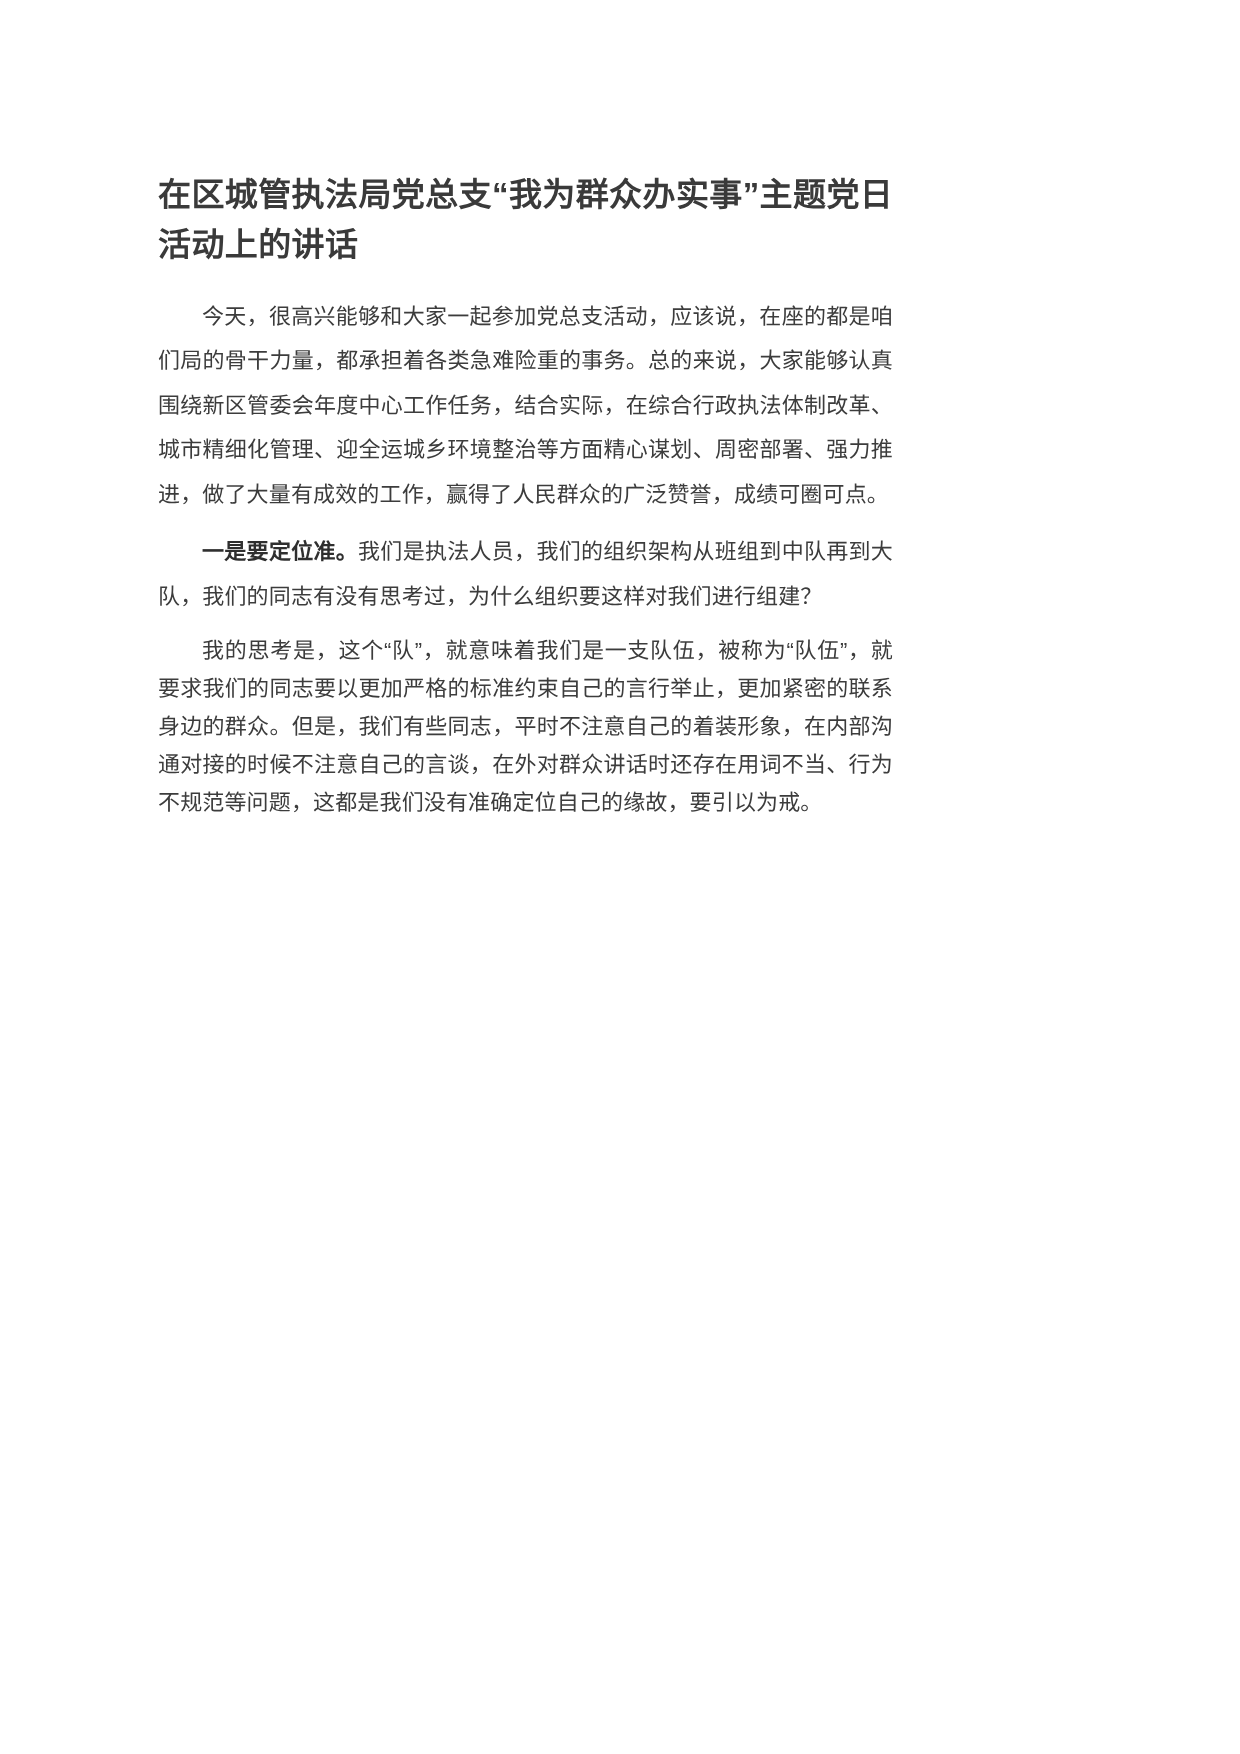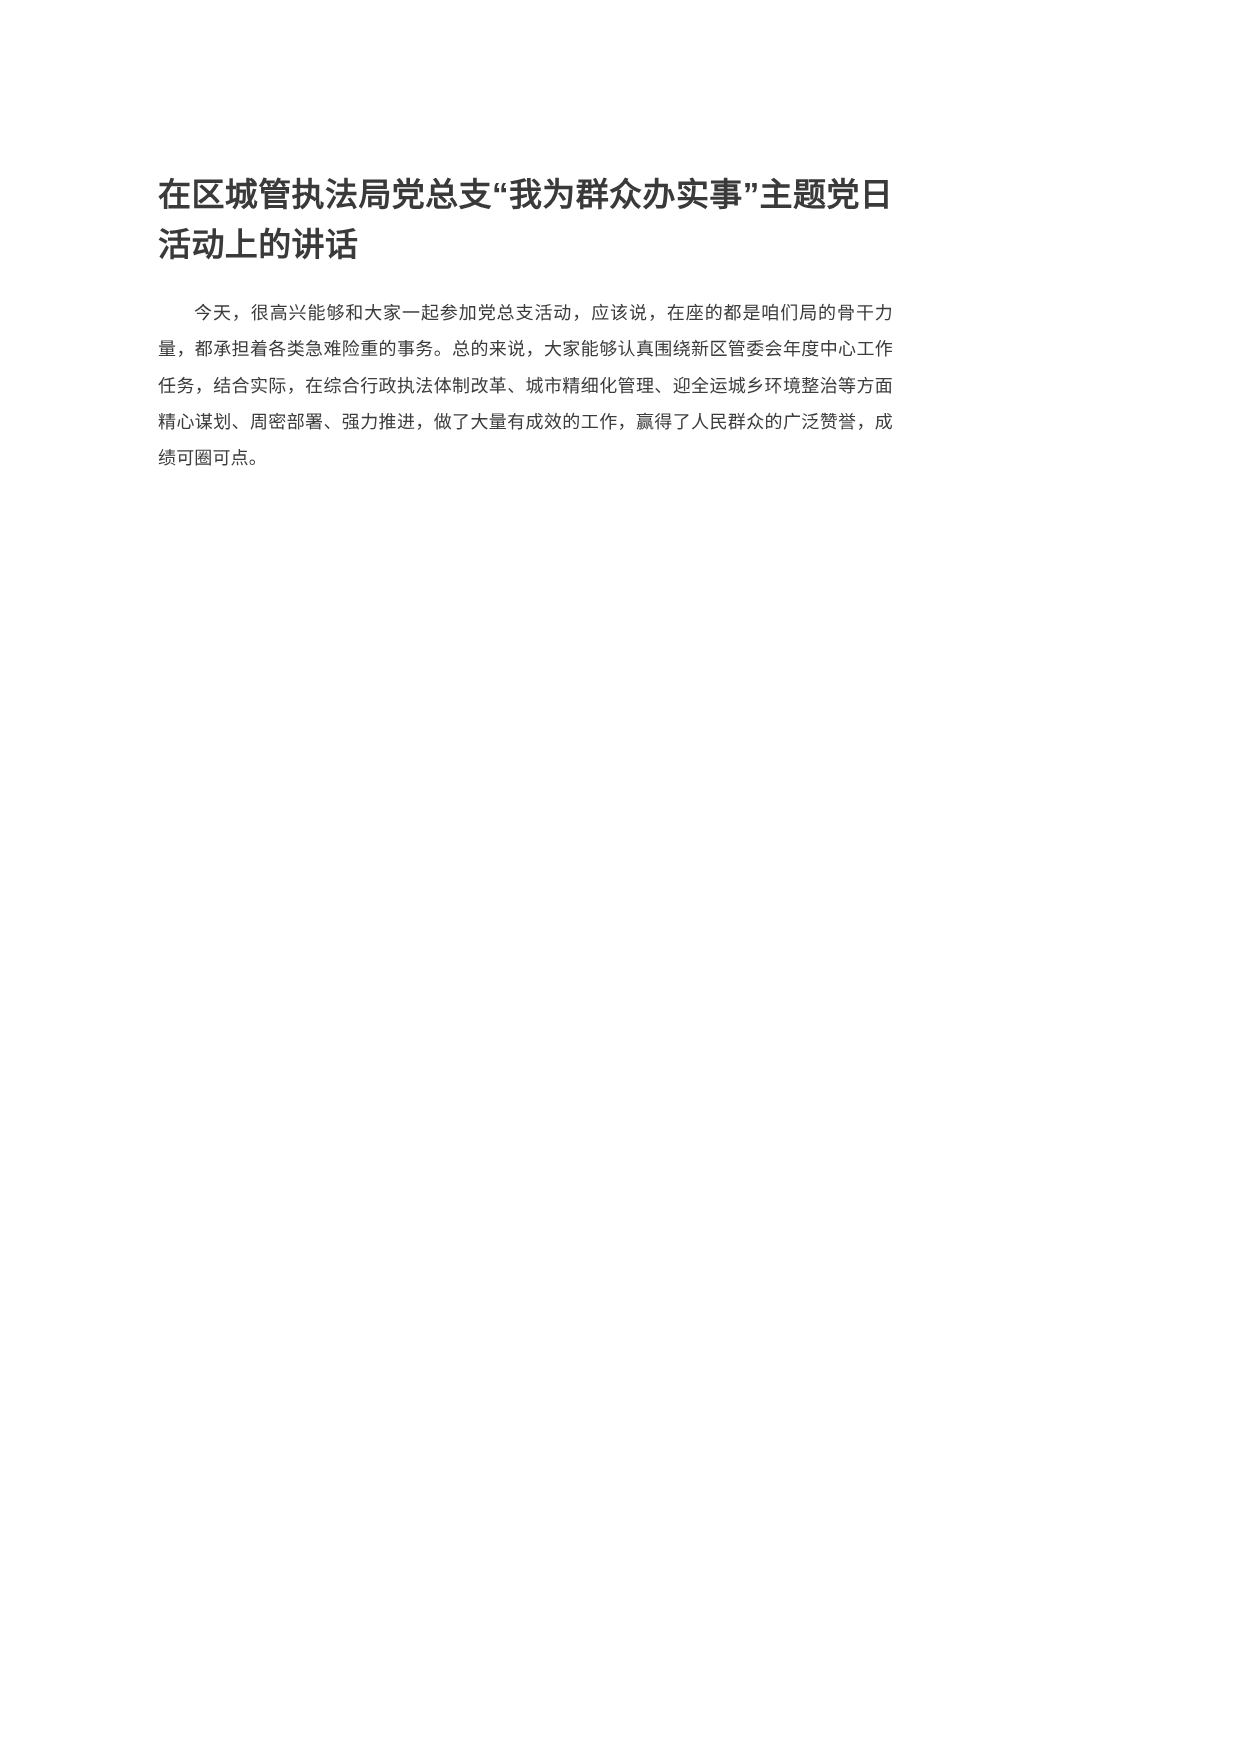--- a/index.html
+++ b/index.html
@@ -38,21 +38,21 @@
 
   .salutation {
     font-size: 22px;
     line-height: 1.5;
     color: #3c3c3c;
     margin: 0 0 18px 0;
     letter-spacing: 0.2px;
   }
 
   .para {
-    font-size: 18px;
+    font-size: 22px;
     line-height: 2.02;
     color: #3c3c3c;
     margin: 0 16px 13px 0;
     text-indent: 2em;
     text-align: justify;
     text-justify: inter-ideograph;
     letter-spacing: 0.15px;
   }
 
   .para.tight {
@@ -74,15 +74,21 @@
   <h1 class="doc-title">
     <span>在区城管执法局党总支“我为群众办实事”主题党日</span><wbr><span>活动上的讲话</span>
   </h1>
 
 
   <p class="para">
     <span>今天，很高兴能够和大家一起参加党总支活动，应该说，在座的都是咱们局的骨干力量，都承担着各类急难险重的事务。总的来说，大家能够认真围绕新区管委会年度中心工作任务，结合实际，在综合行政执法体制改革、城市精细化管理、迎全运城乡环境整治等方面精心谋划、周密部署、强力推进，做了大量有成效的工作，赢得了人民群众的广泛赞誉，成绩可圈可点。</span>
   </p>
 
 
+  <p class="para">
+    <b class="lead">一是要定位准。</b><span>我们是执法人员，我们的组织架构从班组到中队再到大队，我们的同志有没有思考过，为什么组织要这样对我们进行组建？</span>
+  </p>
 
+  <p class="para tight">
+    <span>我的思考是，这个“队”，就意味着我们是一支队伍，被称为“队伍”，就要求我们的同志要以更加严格的标准约束自己的言行举止，更加紧密的联系身边的群众。但是，我们有些同志，平时不注意自己的着装形象，在内部沟通对接的时候不注意自己的言谈，在外对群众讲话时还存在用词不当、行为不规范等问题，这都是我们没有准确定位自己的缘故，要引以为戒。</span>
+  </p>
 
 </div>
 
 </body></html>

